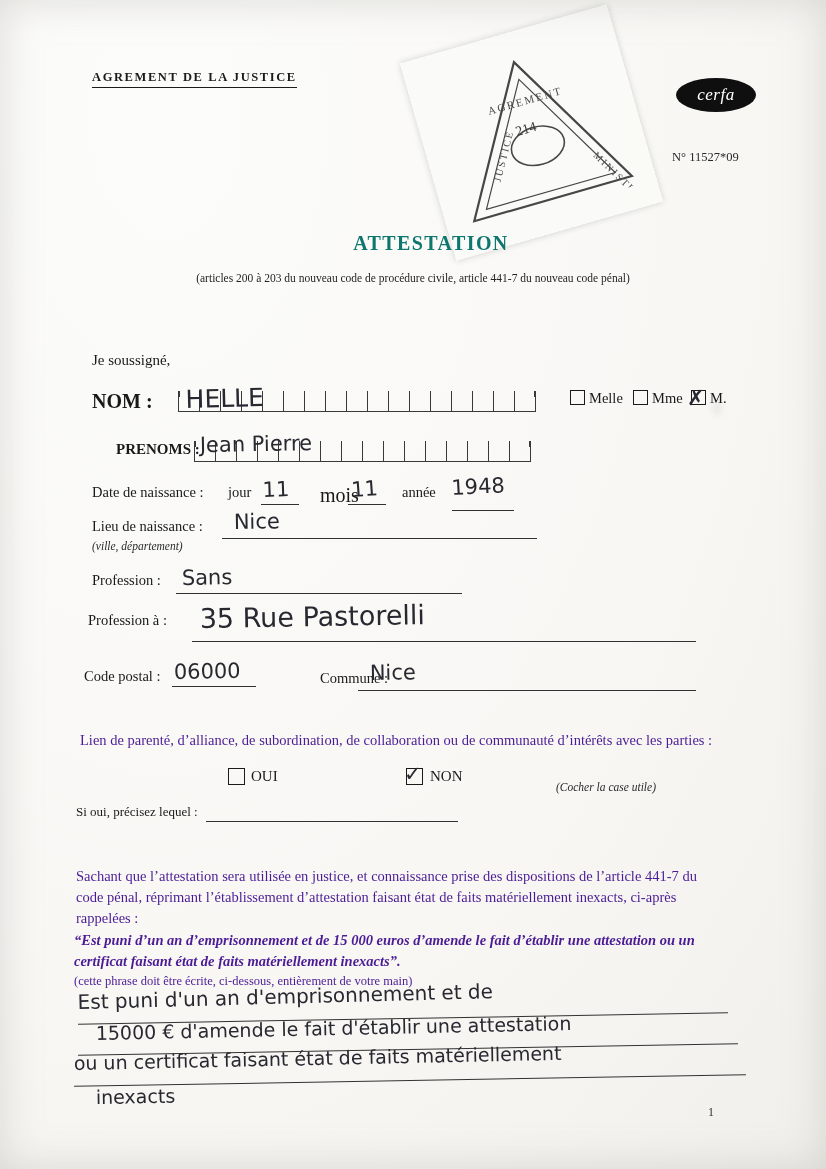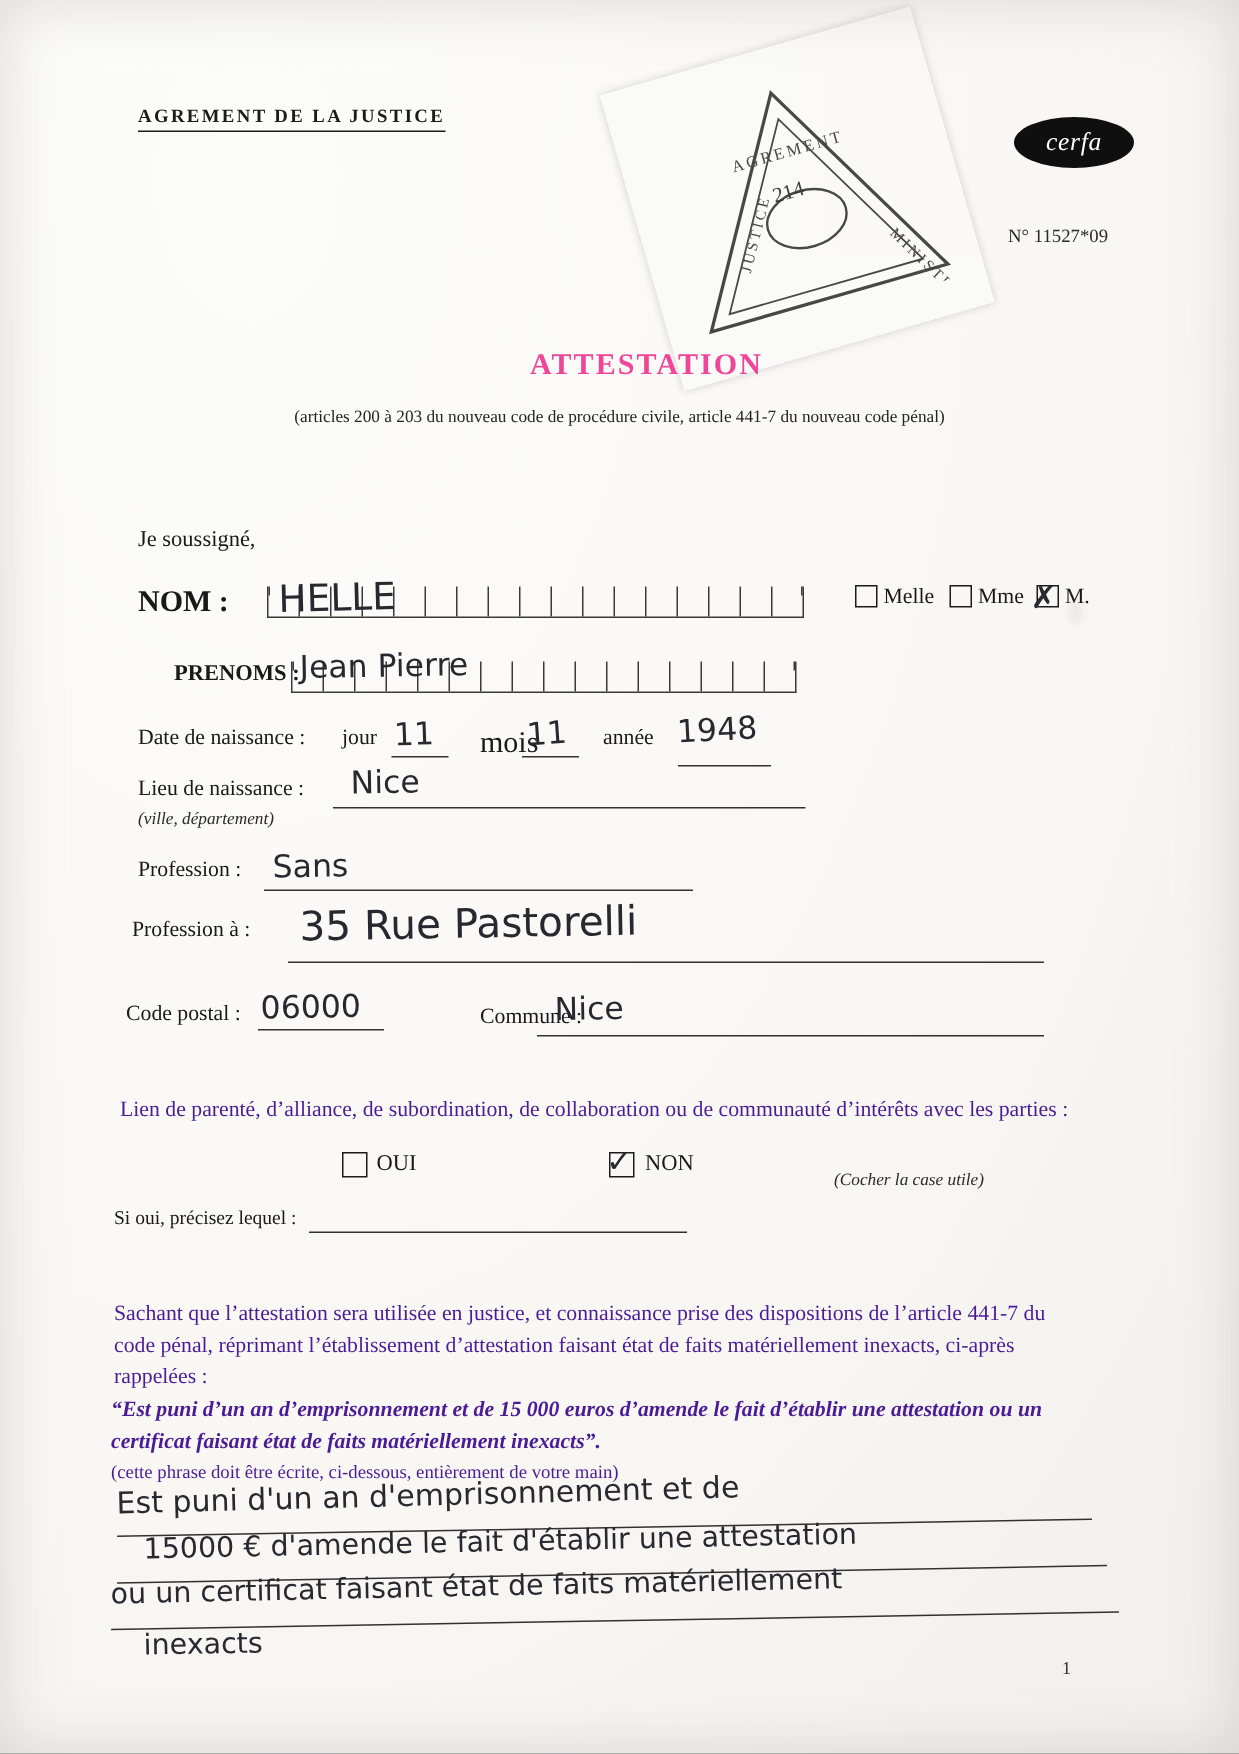--- a/index.html
+++ b/index.html
@@ -105,21 +105,21 @@
   .doc-title {
     position: absolute;
     left: 0;
     right: 0;
     top: 232px;
     text-align: center;
     font-family: "Liberation Serif", serif;
     font-weight: bold;
     font-size: 20px;
     letter-spacing: 1.4px;
-    color: #ec4899;
+    color: #0f766e;
     margin-left: 36px;
   }
   .doc-subtitle {
     position: absolute;
     left: 0;
     right: 0;
     top: 272px;
     text-align: center;
     font-size: 11.5px;
     color: #262626;

